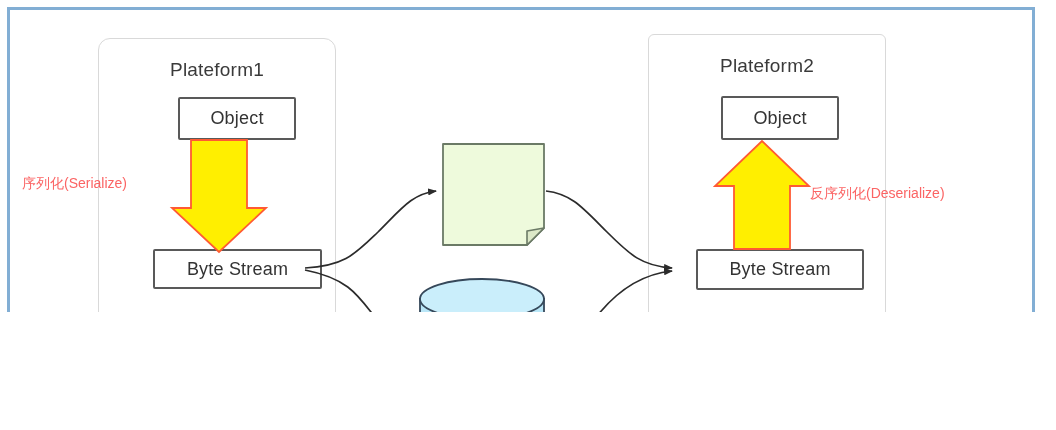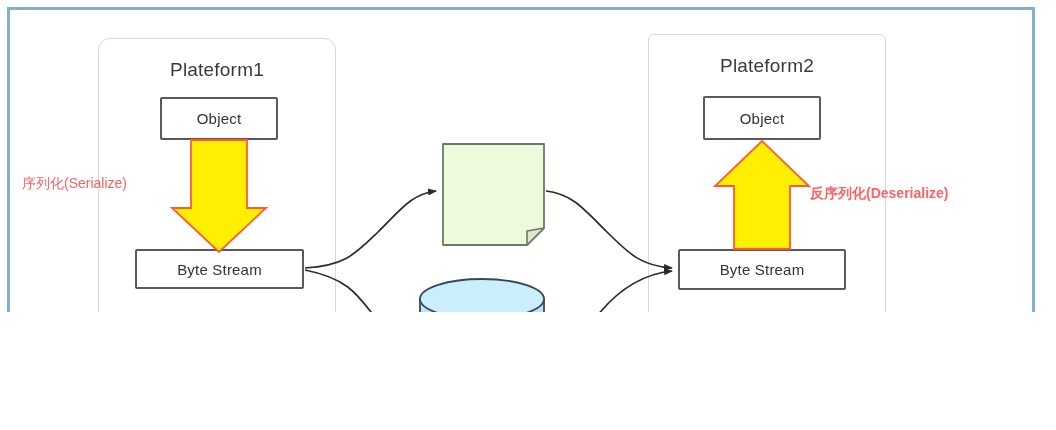--- a/index.html
+++ b/index.html
@@ -46,23 +46,24 @@
   }
   .node-box {
     position: absolute;
     border: 2px solid #595959;
     border-radius: 2px;
     background: #ffffff;
     box-sizing: border-box;
     display: flex;
     align-items: center;
     justify-content: center;
-    font-size: 15px;
+    font-size: 18px;
     color: #333333;
     letter-spacing: .2px;
+    margin-left: 18px;
   }
   .label-red {
     position: absolute;
     color: #fb6464;
     font-size: 14px;
     white-space: nowrap;
     letter-spacing: 0px;
   }
   .svg-layer {
     position: absolute;
@@ -103,21 +104,21 @@
   <div class="platform-box" style="left:648px; top:34px; width:238px; height:291px;border-radius:6px;">
     <div class="platform-title">Plateform2</div>
   </div>
 
   <div class="node-box" style="left:703px; top:96px; width:118px; height:44px;">Object</div>
 
   <div class="node-box" style="left:678px; top:249px; width:168px; height:41px;">Byte Stream</div>
 
   <div class="label-red" style="left:22px; top:175px;">序列化(Serialize)</div>
 
-  <div class="label-red" style="left:810px; top:185px;font-weight:bold;">反序列化(Deserialize)</div>
+  <div class="label-red" style="left:810px; top:185px;">反序列化(Deserialize)</div>
 
   <div class="shape-label" style="left:471px; top:175px;">File</div>
 
   <div class="db-label" style="left:433px; top:340px;">Database</div>
 
   <svg class="svg-layer" viewBox="0 0 1056 430">
     <defs>
       <marker id="arrowhead" markerWidth="9" markerHeight="7" refX="8" refY="3.5" orient="auto" markerUnits="userSpaceOnUse">
         <path d="M0,0 L9,3.5 L0,7 z" fill="#2b2b2b"></path>
       </marker>

